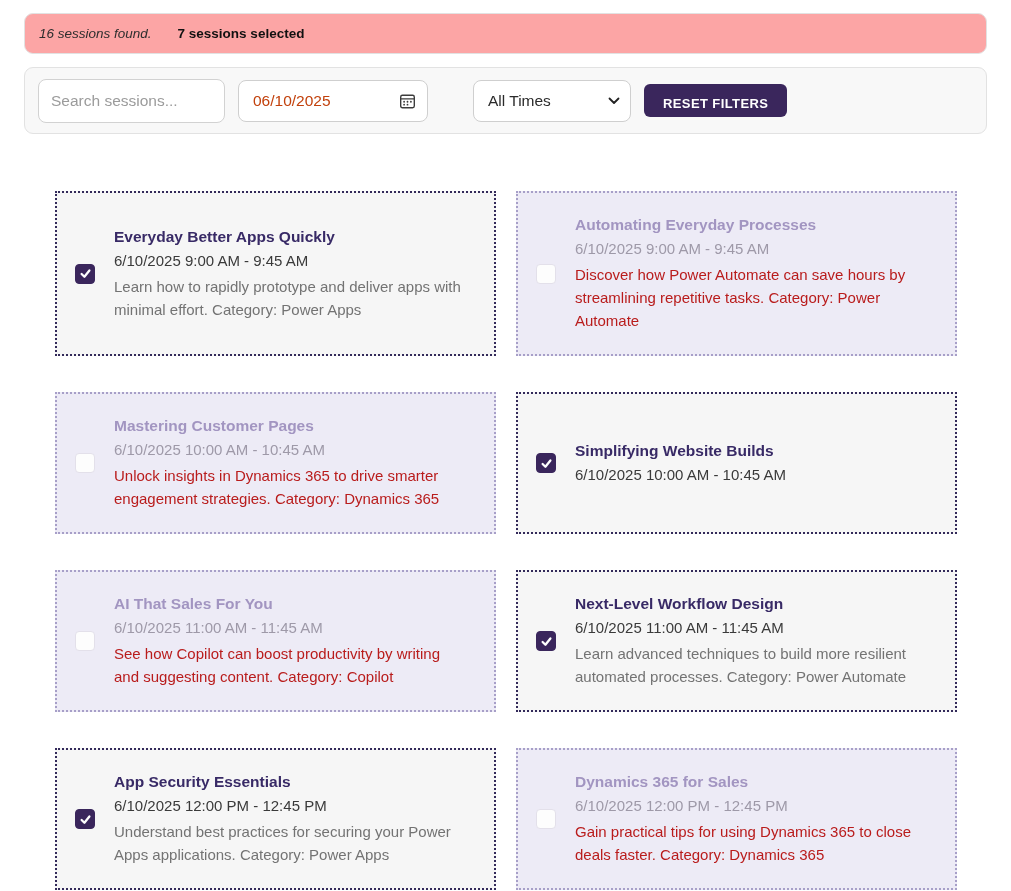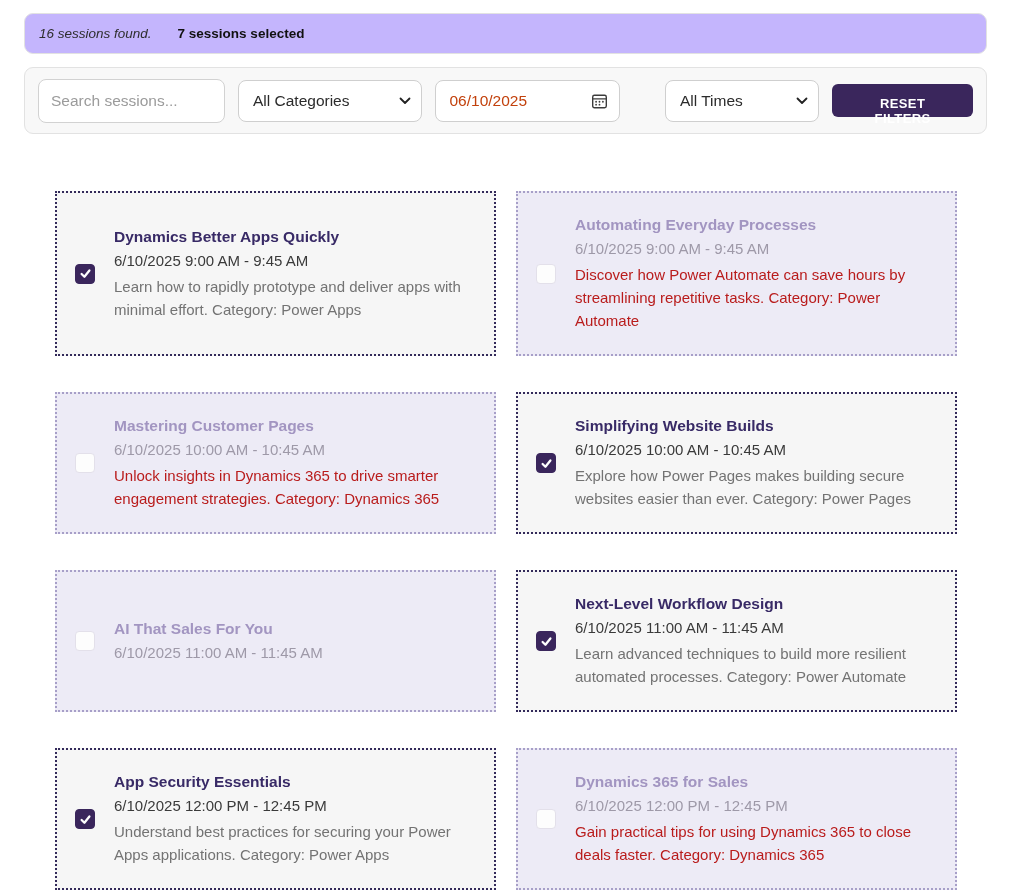--- a/index.html
+++ b/index.html
@@ -7,21 +7,21 @@
   body {
     width: 1011px;
     min-height: 891px;
     font-family: "Liberation Sans", sans-serif;
     color: #1f1f1f;
     padding: 13px 24px 24px 24px;
   }
 
   
   .status-bar {
-    background: #c4b5fd;
+    background: #fca5a5;
     border: 1px solid #e2e2e2;
     border-radius: 9px;
     height: 41px;
     display: flex;
     align-items: center;
     padding: 0 14px;
     gap: 26px;
   }
   .status-found {
     font-style: italic;
@@ -205,30 +205,20 @@
 
 <div class="status-bar">
   <span class="status-found">16 sessions found.</span>
   <span class="status-selected">7 sessions selected</span>
 </div>
 
 <div class="filter-bar">
 
   <input class="search-input" type="text" placeholder="Search sessions..." style="">
 
-  <div class="select-wrap categories">
-    <select>
-      <option>All Categories</option>
-    </select>
-    <span class="select-chevron">
-      <svg width="12" height="8" viewBox="0 0 12 8">
-          <path d="M1.5 1.5 L6 6 L10.5 1.5" fill="none" stroke="#222222" stroke-width="1.8" stroke-linecap="round" stroke-linejoin="round"></path>
-        </svg>
-    </span>
-  </div>
 
   <div class="date-wrap">
     <input type="text" value="06/10/2025" style="">
     <span class="date-calendar-icon">
       <svg width="17" height="17" viewBox="0 0 16 16">
         <rect x="1.6" y="2.6" width="12.8" height="11.8" rx="1.6" fill="none" stroke="#3c3c3c" stroke-width="1.3"></rect>
         <line x1="1.6" y1="6" x2="14.4" y2="6" stroke="#3c3c3c" stroke-width="1.3"></line>
         <circle cx="4.8" cy="8.7" r="0.85" fill="#3c3c3c"></circle>
         <circle cx="8" cy="8.7" r="0.85" fill="#3c3c3c"></circle>
         <circle cx="11.2" cy="8.7" r="0.85" fill="#3c3c3c"></circle>
@@ -253,21 +243,21 @@
 </div>
 
 <div class="session-grid">
     <div class="session-card selected">
     <span class="card-checkbox">
       <svg width="13" height="13" viewBox="0 0 12 12">
           <path d="M2.4 6.4 L5 9 L9.6 3.2" fill="none" stroke="#ffffff" stroke-width="2.1" stroke-linecap="round" stroke-linejoin="round"></path>
         </svg>
     </span>
     <span class="card-content">
-      <span class="card-title">Dynamics Better Apps Quickly</span>
+      <span class="card-title">Everyday Better Apps Quickly</span>
       <span class="card-time">6/10/2025 9:00 AM - 9:45 AM</span>
       <span class="card-desc">Learn how to rapidly prototype and deliver apps with minimal effort. Category: Power Apps</span>
     </span>
   </div>
     <div class="session-card unselected">
     <span class="card-checkbox">
       
     </span>
     <span class="card-content">
       <span class="card-title">Automating Everyday Processes</span>
@@ -287,30 +277,30 @@
   </div>
     <div class="session-card selected">
     <span class="card-checkbox">
       <svg width="13" height="13" viewBox="0 0 12 12">
           <path d="M2.4 6.4 L5 9 L9.6 3.2" fill="none" stroke="#ffffff" stroke-width="2.1" stroke-linecap="round" stroke-linejoin="round"></path>
         </svg>
     </span>
     <span class="card-content">
       <span class="card-title">Simplifying Website Builds</span>
       <span class="card-time">6/10/2025 10:00 AM - 10:45 AM</span>
-      <span class="card-desc">Explore how Power Pages makes building secure websites easier than ever. Category: Power Pages</span>
     </span>
   </div>
     <div class="session-card unselected">
     <span class="card-checkbox">
       
     </span>
     <span class="card-content">
       <span class="card-title">AI That Sales For You</span>
       <span class="card-time">6/10/2025 11:00 AM - 11:45 AM</span>
+      <span class="card-desc">See how Copilot can boost productivity by writing and suggesting content. Category: Copilot</span>
     </span>
   </div>
     <div class="session-card selected">
     <span class="card-checkbox">
       <svg width="13" height="13" viewBox="0 0 12 12">
           <path d="M2.4 6.4 L5 9 L9.6 3.2" fill="none" stroke="#ffffff" stroke-width="2.1" stroke-linecap="round" stroke-linejoin="round"></path>
         </svg>
     </span>
     <span class="card-content">
       <span class="card-title">Next-Level Workflow Design</span>

